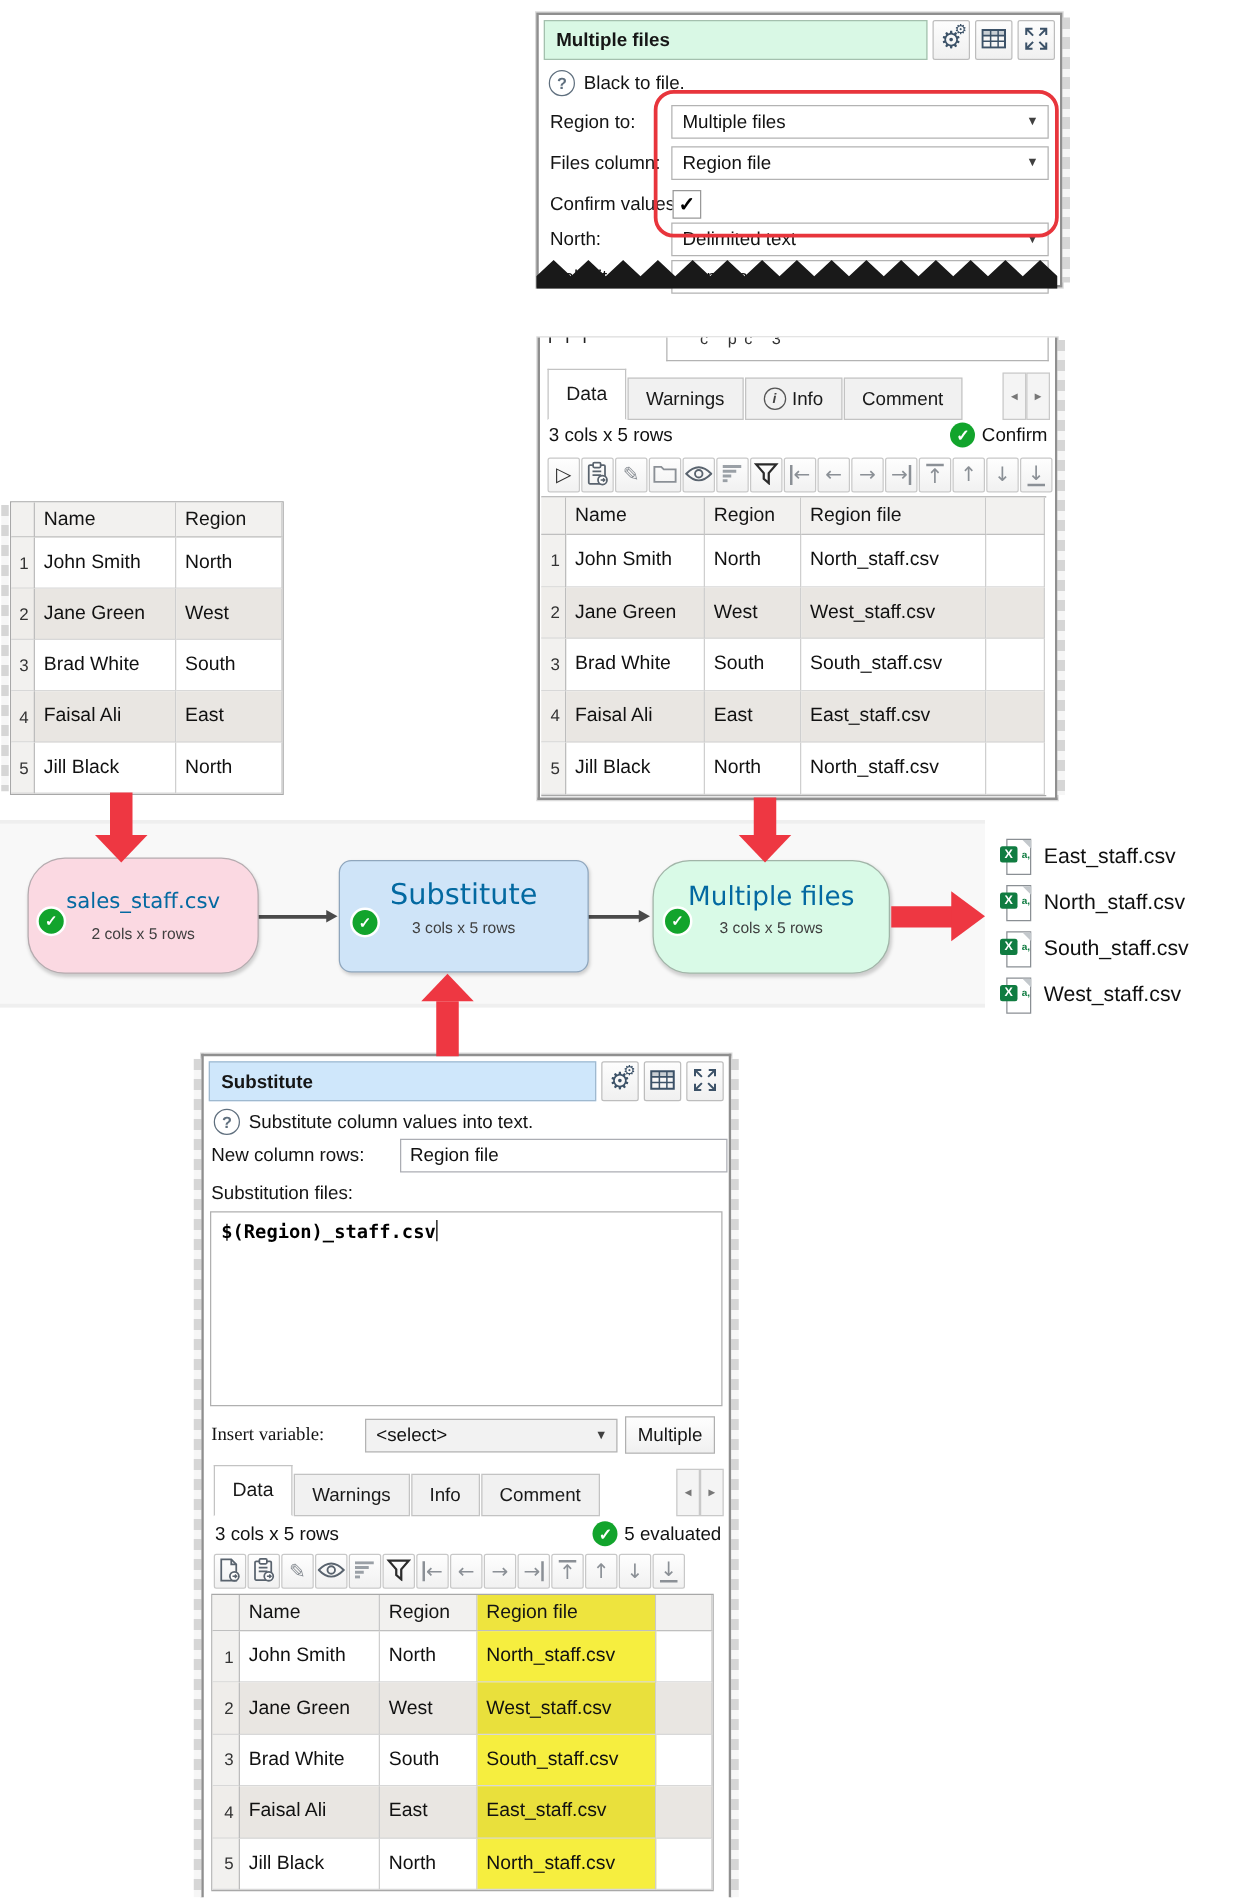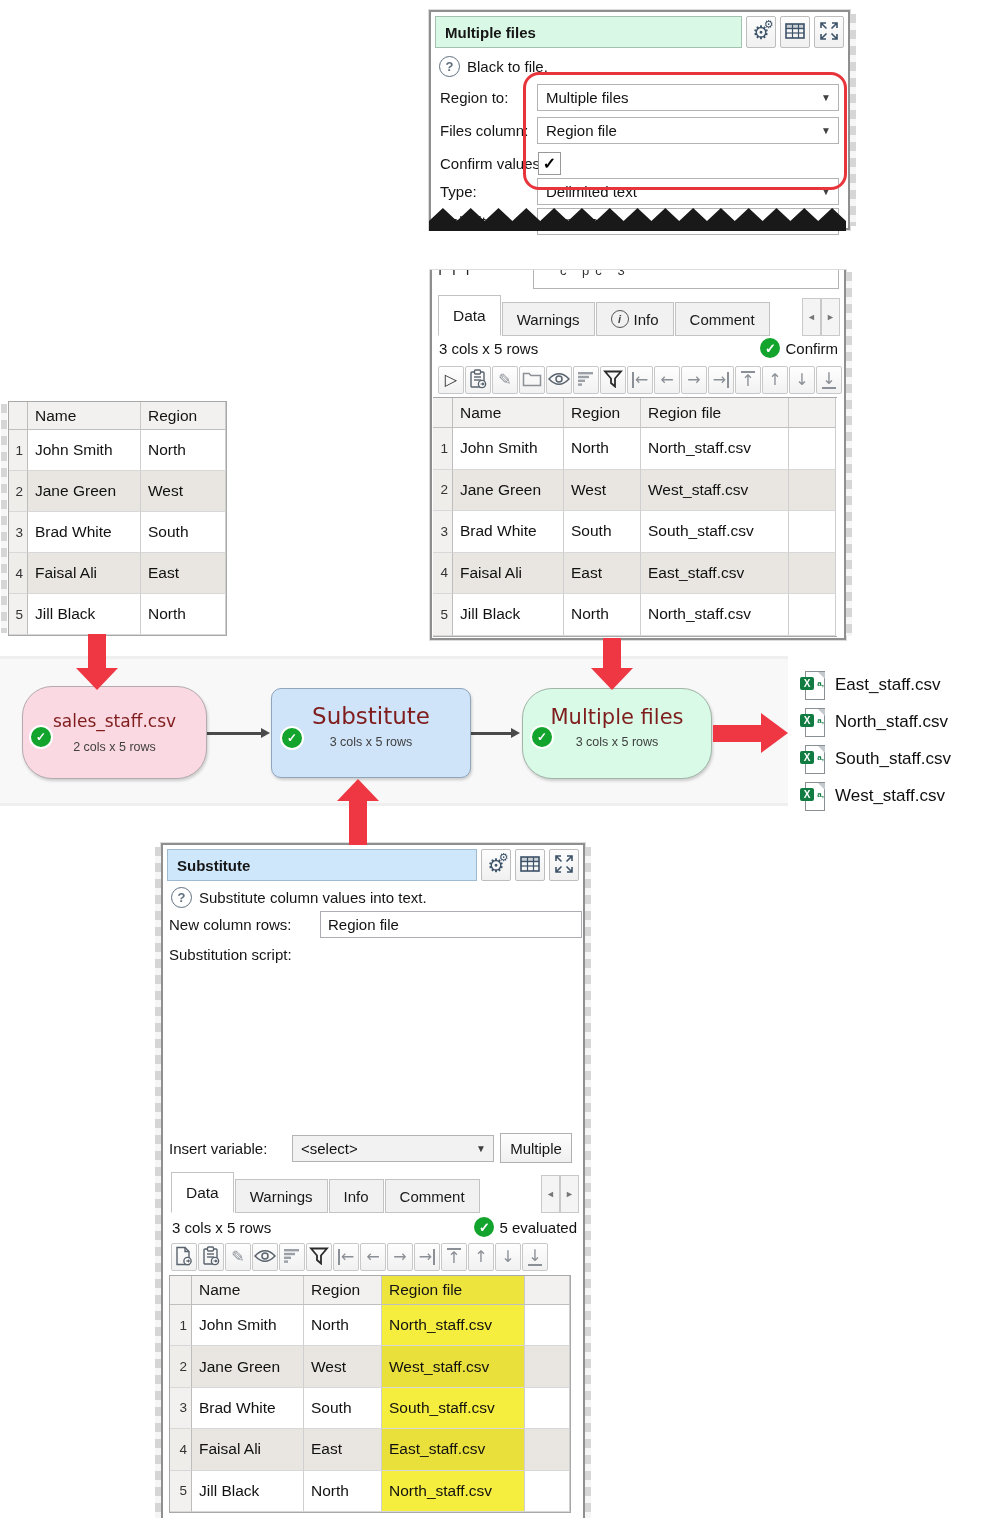--- a/index.html
+++ b/index.html
@@ -68,21 +68,21 @@
           border-right:1px solid #bdbdbd;}
   .grow.even .gc{background:#e9e6e2;}
   .grow.even .gc.num{background:#efedea;}
   .gc.yel{background:#f6ee3f !important;}
   .gc.yelh{background:#eee43e !important;}
   .grow.even .gc.yel{background:#e9e03c !important;}
   
   .band{position:absolute;left:0;top:656px;width:788px;height:144px;background:#f8f8f8;
         border-top:3px solid #efefef;border-bottom:3px solid #efefef;}
   .node{position:absolute;box-shadow:1px 2px 3px rgba(0,0,0,.18);text-align:center;z-index:2;}
-  .node .nt{color:#7f1d1d;}
+  .node .nt{color:#0369a1;}
   .node .ns{font-size:12.5px;color:#3f3f3f;margin-top:9px;}
   .nchk{position:absolute;width:20px;height:20px;border-radius:50%;background:#12a42c;border:2px solid #fff;
         color:#fff;font-size:12px;font-weight:bold;display:flex;align-items:center;justify-content:center;}
   .cline{position:absolute;height:2.5px;background:#4a4a4a;z-index:1;}
   .chead{position:absolute;width:0;height:0;border-top:5px solid transparent;border-bottom:5px solid transparent;
          border-left:9px solid #4a4a4a;z-index:1;}
   .rshaft{position:absolute;background:#ee3742;z-index:3;}
   .rhead-d{position:absolute;width:0;height:0;border-left:21px solid transparent;border-right:21px solid transparent;
            border-top:22px solid #ee3742;z-index:3;}
   .rhead-u{position:absolute;width:0;height:0;border-left:21px solid transparent;border-right:21px solid transparent;
@@ -156,21 +156,21 @@
         <span class="lbl">Files column:</span>
       </div>
     <div class="combo" style="left:106px;top:105px;width:268px;">
       <span>Region file</span><span class="dd">▼</span>
     </div>
     <div class="frow" style="left:9px;top:138px;">
         <span class="lbl">Confirm values:</span>
       </div>
     <span class="cbx" style="position:absolute;left:107px;top:140px;">✓</span>
     <div class="frow" style="left:9px;top:166px;">
-        <span class="lbl">Type:</span>
+        <span class="lbl">North:</span>
       </div>
     <div class="combo" style="left:106px;top:166px;width:268px;">
       <span>Delimited text</span><span class="dd">▼</span>
     </div>
     <div class="frow" style="left:9px;top:196px;">
         <span class="lbl">Delimiter:</span>
       </div>
     <div class="combo" style="left:106px;top:196px;width:268px;">
       <span>Comma (,)</span><span class="dd">▼</span>
     </div>
@@ -472,23 +472,26 @@
       <span class="qmark">?</span>
       <span>Substitute column values into text.</span>
     </div>
     <div class="frow" style="left:6px;top:66px;">
         <span class="lbl">New column rows:</span>
       </div>
     <div class="tinput" style="left:157px;top:66px;width:253px;height:25px;">
         <span>Region file</span>
       </div>
     <div class="frow" style="left:6px;top:96px;">
-        <span class="lbl">Substitution script:</span>
-      </div>
-    <div class="frow" style="left:6px;top:290px;">
+        <span class="lbl">Substitution files:</span>
+      </div>
+    <div class="script" style="left:5px;top:124px;width:392px;height:142px;">
+      <span>$(Region)_staff.csv</span><span class="caret"></span>
+    </div>
+    <div class="frow" style="left:6px;top:290px;font-family:Liberation Serif, serif;">
         <span class="lbl">Insert variable:</span>
       </div>
     <div class="combo gray" style="left:129px;top:290px;width:168px;">
       <span>&lt;select&gt;</span><span class="dd">▼</span>
     </div>
     <button class="btn" style="left:337px;top:288px;width:72px;height:30px;">
         <span>Multiple</span>
       </button>
 
     <div class="tabsrow" style="left:8px;top:327px;right:4px;">

